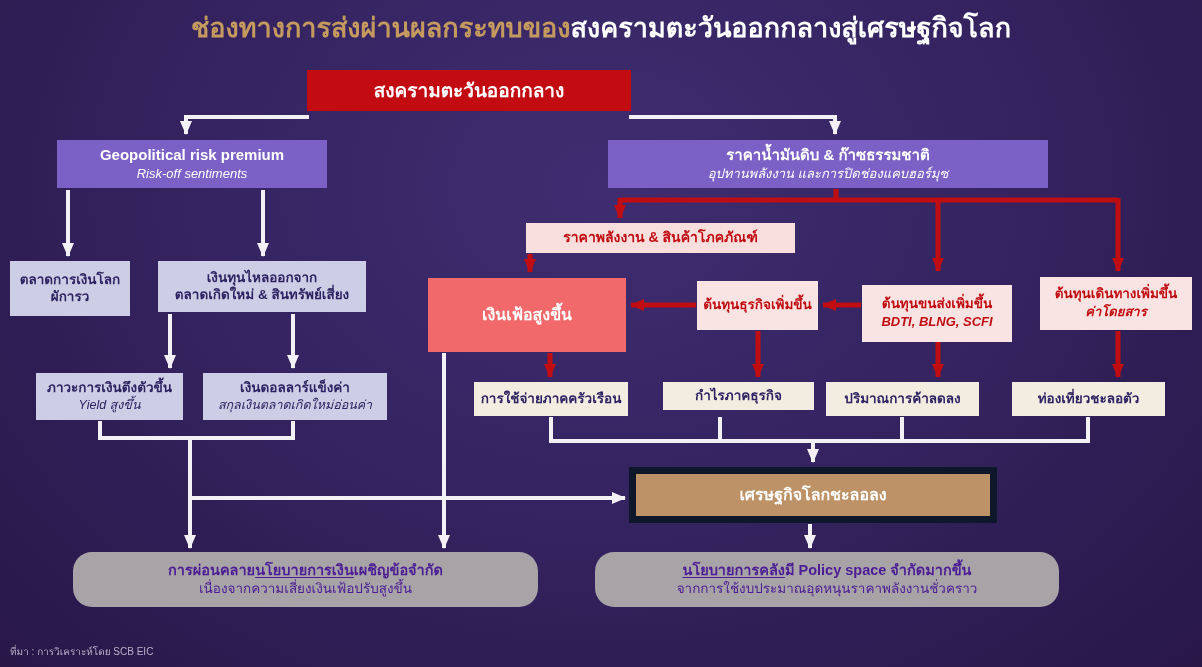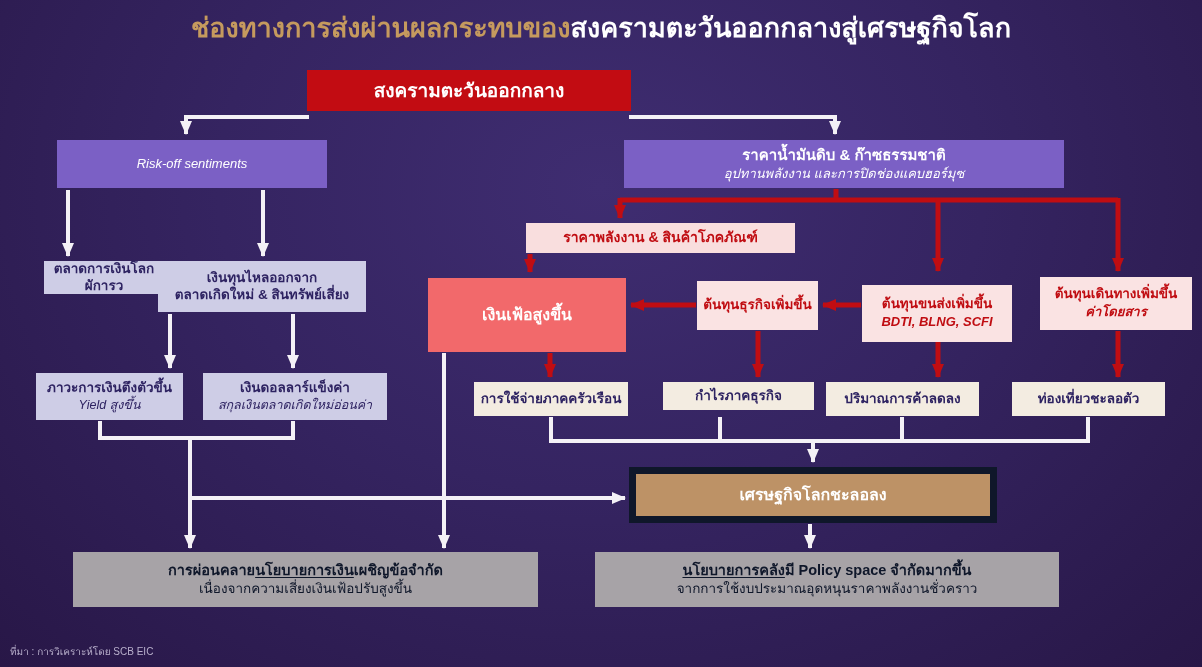--- a/index.html
+++ b/index.html
@@ -23,21 +23,21 @@
   .purple-box .t{font-weight:bold;font-size:15px;}
   .purple-box .s{font-style:italic;font-size:13px;margin-top:1px;}
   .lav-box{background:#cecde6;color:#2e2362;font-weight:bold;font-size:13.5px;}
   .lav-box .s{font-style:italic;font-weight:normal;font-size:12.5px;margin-top:1px;}
   .pink-box{background:#f9dede;color:#c00d12;font-weight:bold;font-size:14px;margin-left:40px;}
   .salmon-box{background:#f2696b;color:#fff;font-weight:bold;font-size:16px;}
   .cost-box{background:#fae3e3;color:#c00d12;font-weight:bold;font-size:13.5px;}
   .cost-box .s{font-style:italic;font-weight:bold;font-size:13px;margin-top:1px;}
   .cream-box{background:#f3ece1;color:#2e2362;font-weight:bold;font-size:13.5px;}
   .tan-box{background:#bd9266;border:7px solid #0f172a;color:#fff;font-weight:bold;font-size:16px;}
-  .gray-box{background:#a7a3a7;color:#0f172a;font-size:13.5px;}
+  .gray-box{background:#a7a3a7;color:#4c1d95;font-size:13.5px;border-radius:19px;}
   .gray-box .t{font-weight:bold;font-size:14.5px;}
   .gray-box .s{margin-top:2px;}
   .gray-box u{text-underline-offset:2px;}
   .footer{position:absolute;left:10px;bottom:8px;font-size:10px;color:#b9b0cc;z-index:2;}
   svg.wires{position:absolute;inset:0;z-index:1;}
 </style>
 </head>
 <body>
 
 <div class="stage">
@@ -88,28 +88,29 @@
 
   <div class="title-bar">
     <span class="title-gold">ช่องทางการส่งผ่านผลกระทบของ</span><span class="title-white">สงครามตะวันออกกลางสู่เศรษฐกิจโลก</span>
   </div>
 
   <div class="box red-box" style="left:307px;top:70px;width:324px;height:41px;">
     <span>สงครามตะวันออกกลาง</span>
   </div>
 
   <div class="box purple-box" style="left:57px;top:140px;width:270px;height:48px;">
+    <span class="t">Geopolitical risk premium</span>
     <span class="s">Risk-off sentiments</span>
   </div>
-  <div class="box purple-box" style="left:624px;top:140px;width:440px;height:48px;">
+  <div class="box purple-box" style="left:608px;top:140px;width:440px;height:48px;">
     <span class="t">ราคาน้ำมันดิบ &amp; ก๊าซธรรมชาติ</span>
     <span class="s">อุปทานพลังงาน และการปิดช่องแคบฮอร์มุซ</span>
   </div>
 
-  <div class="box lav-box" style="left:10px;top:261px;width:120px;height:33px;margin-left:34px;">
+  <div class="box lav-box" style="left:10px;top:261px;width:120px;height:55px;">
     <span>ตลาดการเงินโลก</span>
     <span>ผัการว</span>
   </div>
   <div class="box lav-box" style="left:158px;top:261px;width:208px;height:51px;">
     <span>เงินทุนไหลออกจาก</span>
     <span>ตลาดเกิดใหม่ &amp; สินทรัพย์เสี่ยง</span>
   </div>
   <div class="box lav-box" style="left:36px;top:373px;width:147px;height:47px;">
     <span>ภาวะการเงินตึงตัวขึ้น</span>
     <span class="s">Yield สูงขึ้น</span>

